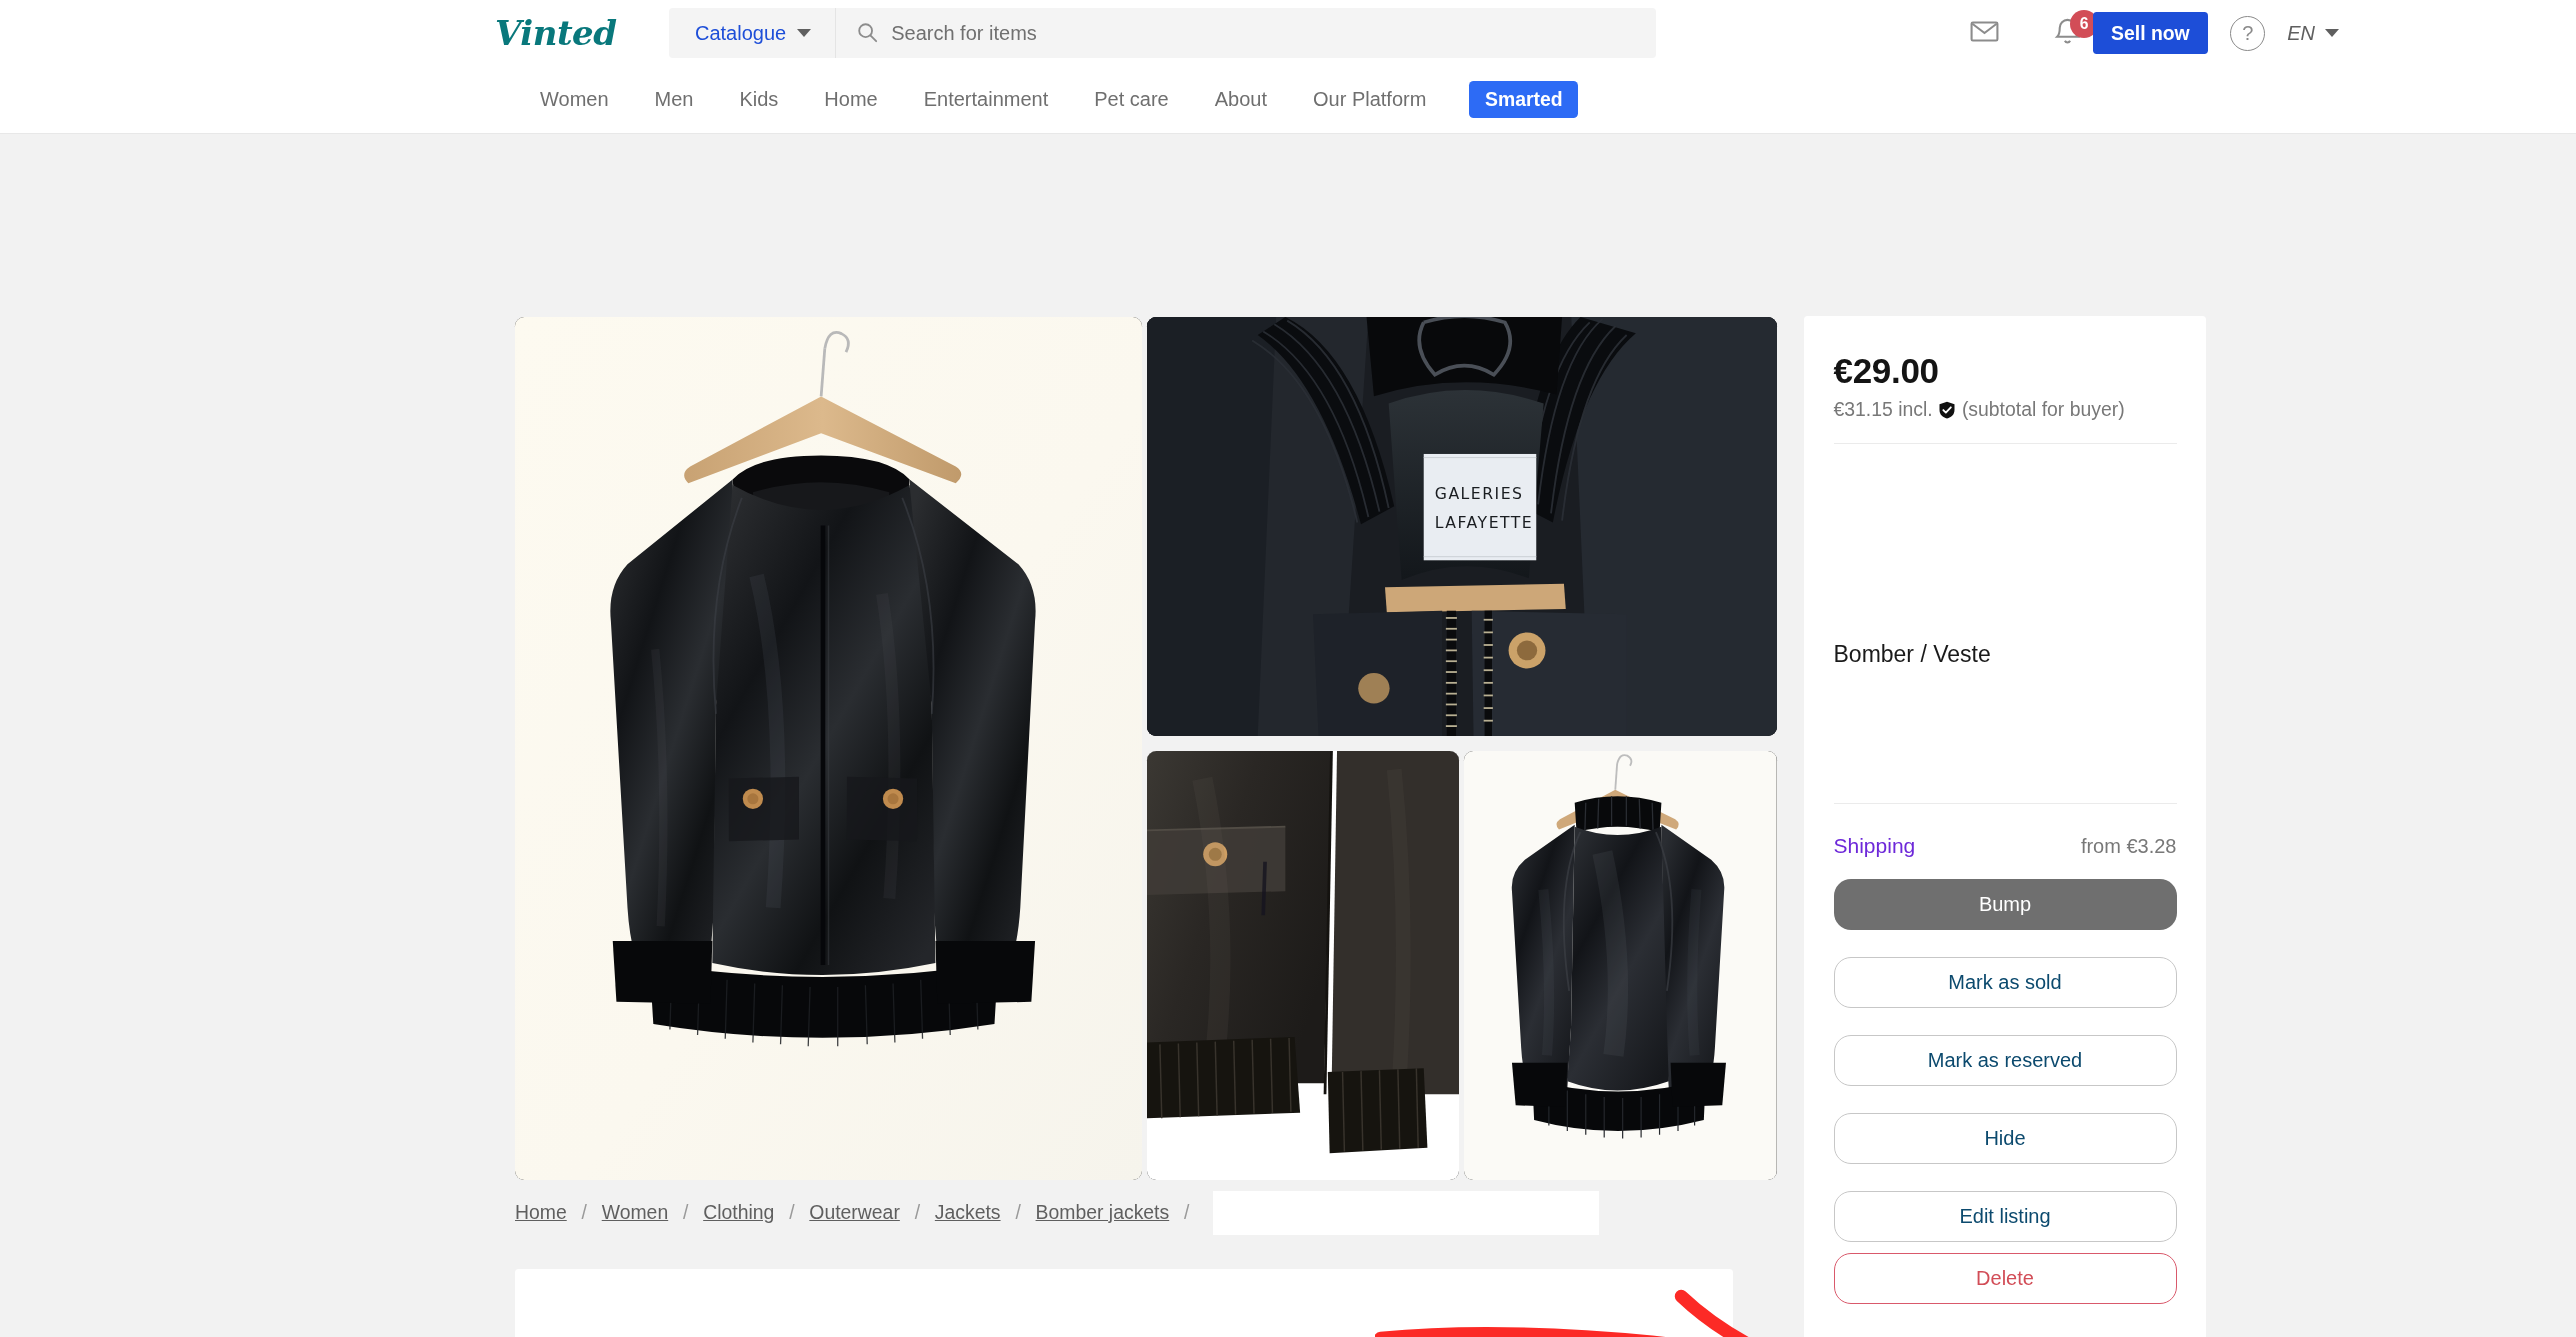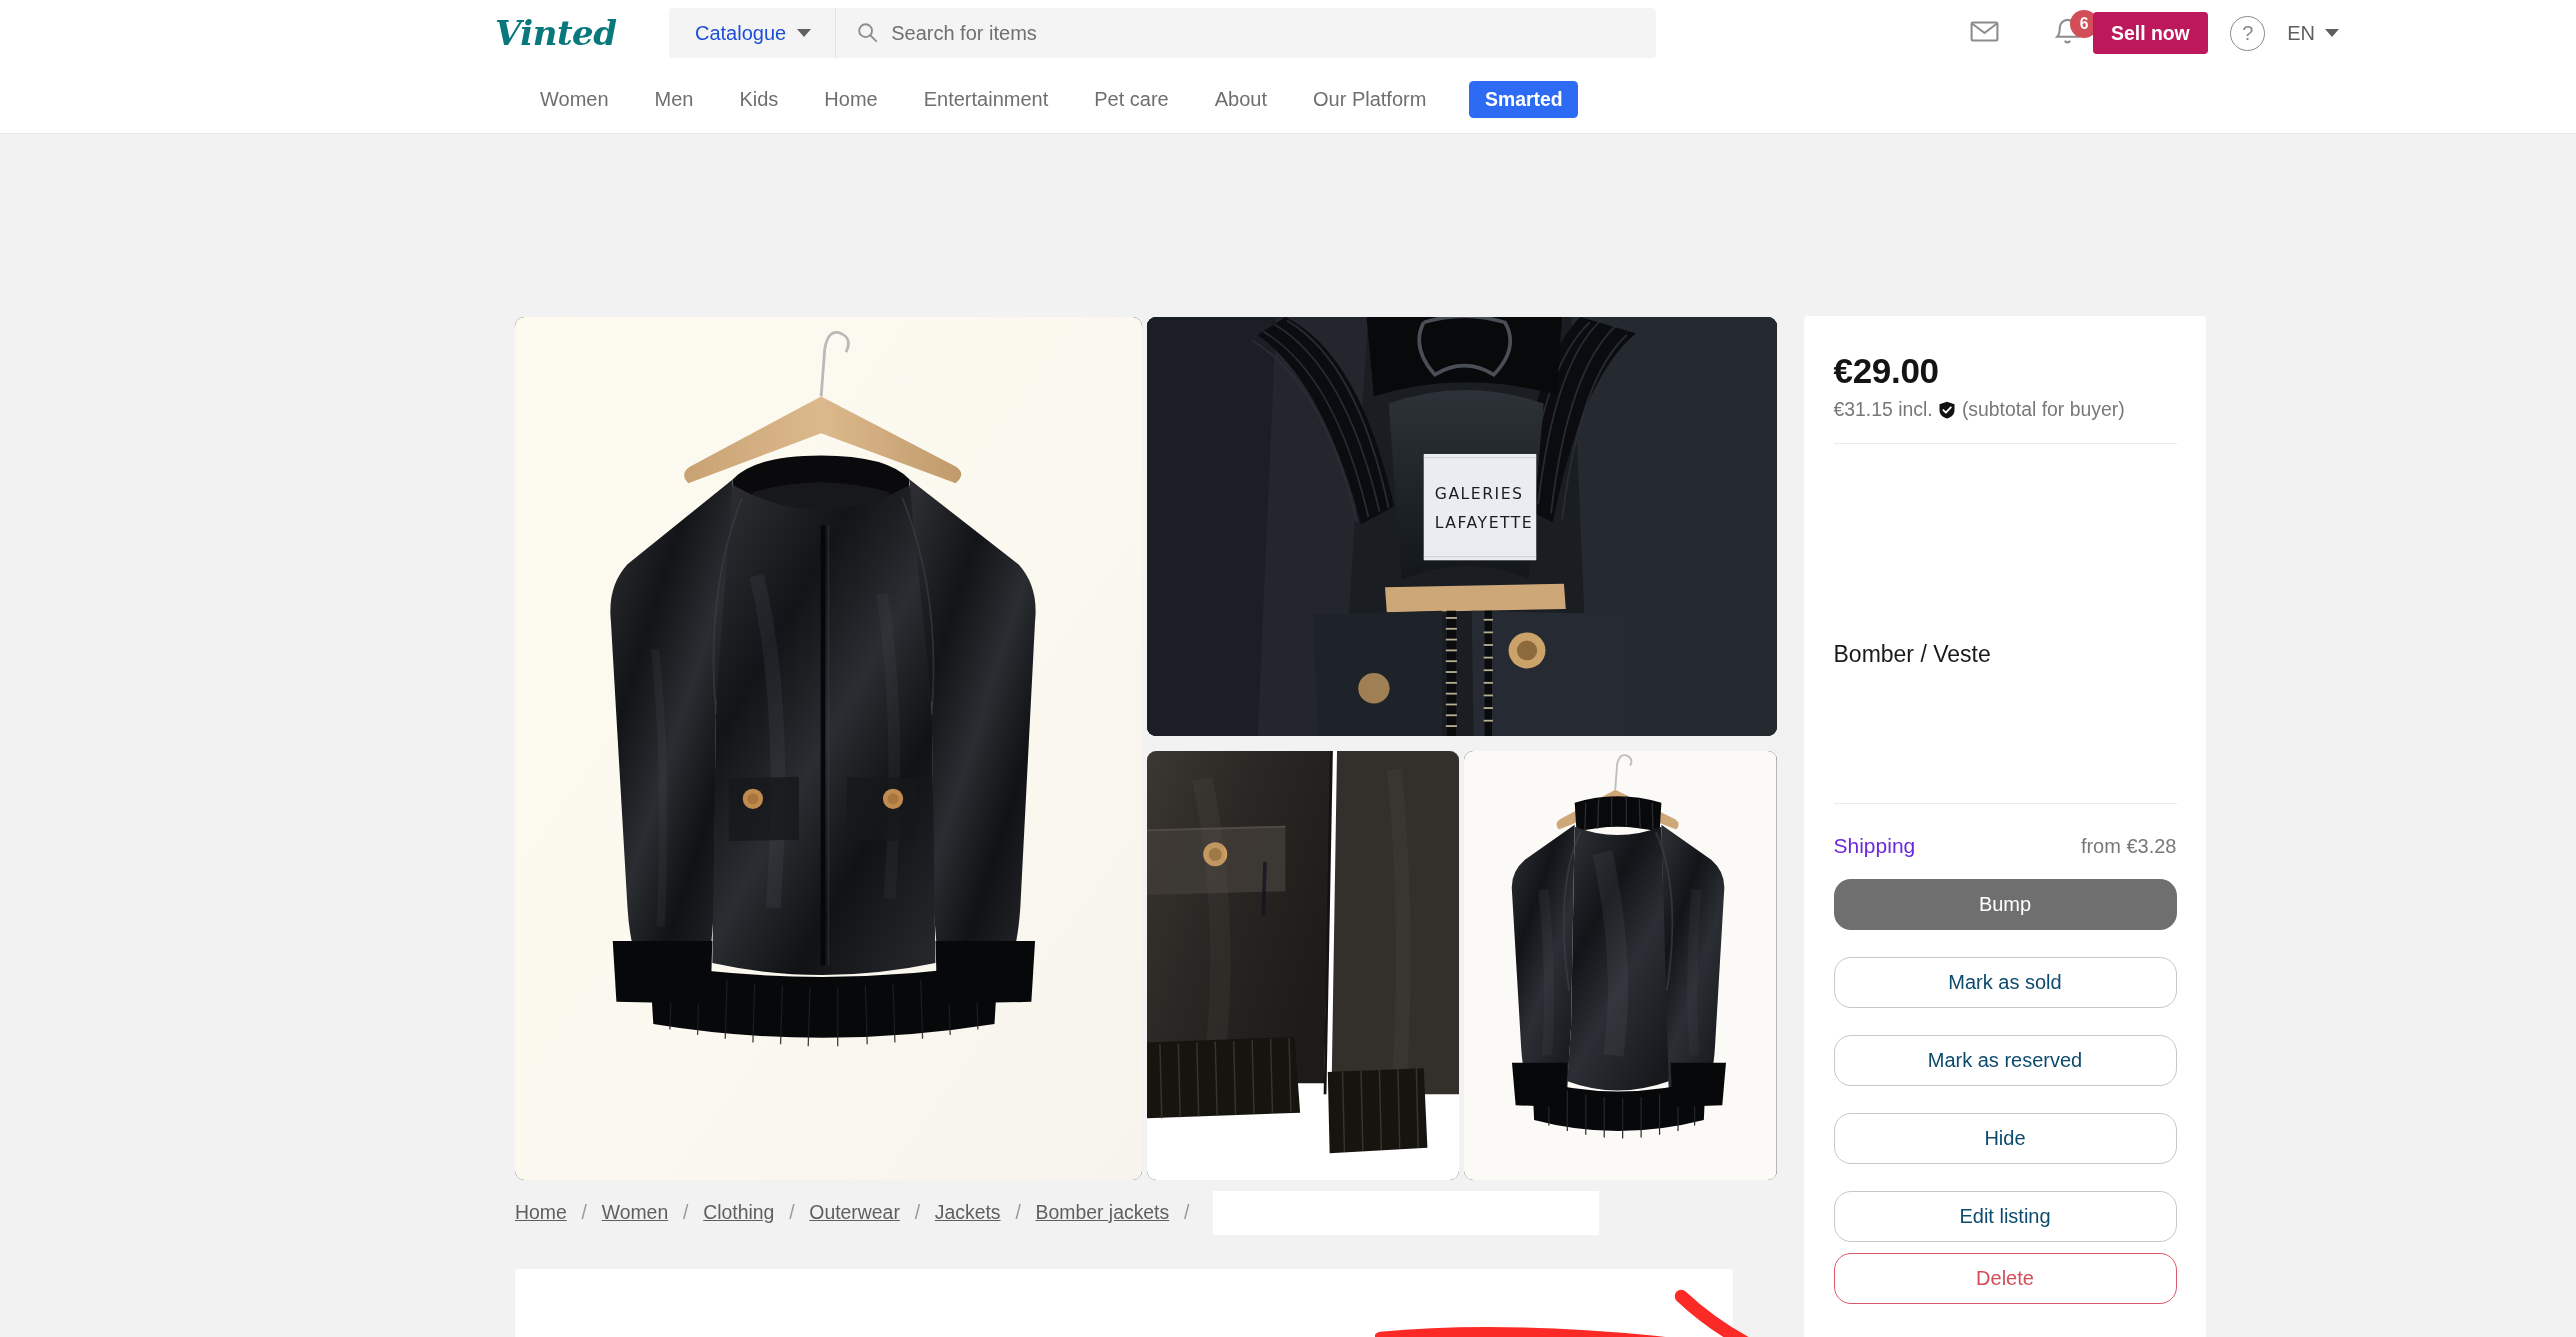--- a/index.html
+++ b/index.html
@@ -115,21 +115,21 @@
   .header-right {
     position: absolute;
     right: 237px;
     top: 0;
     height: 66px;
     display: flex;
     align-items: center;
     gap: 22px;
   }
   .sell-now {
-    background: #be185d;
+    background: #1d4ed8;
     color: #ffffff;
     font-size: 19.4px;
     font-weight: 700;
     padding: 9.2px 18.5px;
     border: none;
     border-radius: 3.7px;
     cursor: pointer;
     font-family: "Liberation Sans", sans-serif;
   }
   .help-icon {
@@ -137,20 +137,21 @@
     border-radius: 50%;
     border: 1.8px solid #8a8a8a;
     color: #8a8a8a;
     font-size: 20px;
     display: flex; align-items: center; justify-content: center;
     cursor: pointer;
   }
   .lang-select {
     display: flex; align-items: center; gap: 10px;
     cursor: pointer;
+    font-style: italic;
   }
   .lang-select .lbl { font-size: 20px; color: #5f5f5f; }
 
   
   .navbar {
     width: 2576px;
     height: 68px;
     background: #ffffff;
     border-bottom: 0.9px solid #e8e8e8;
     display: flex;

